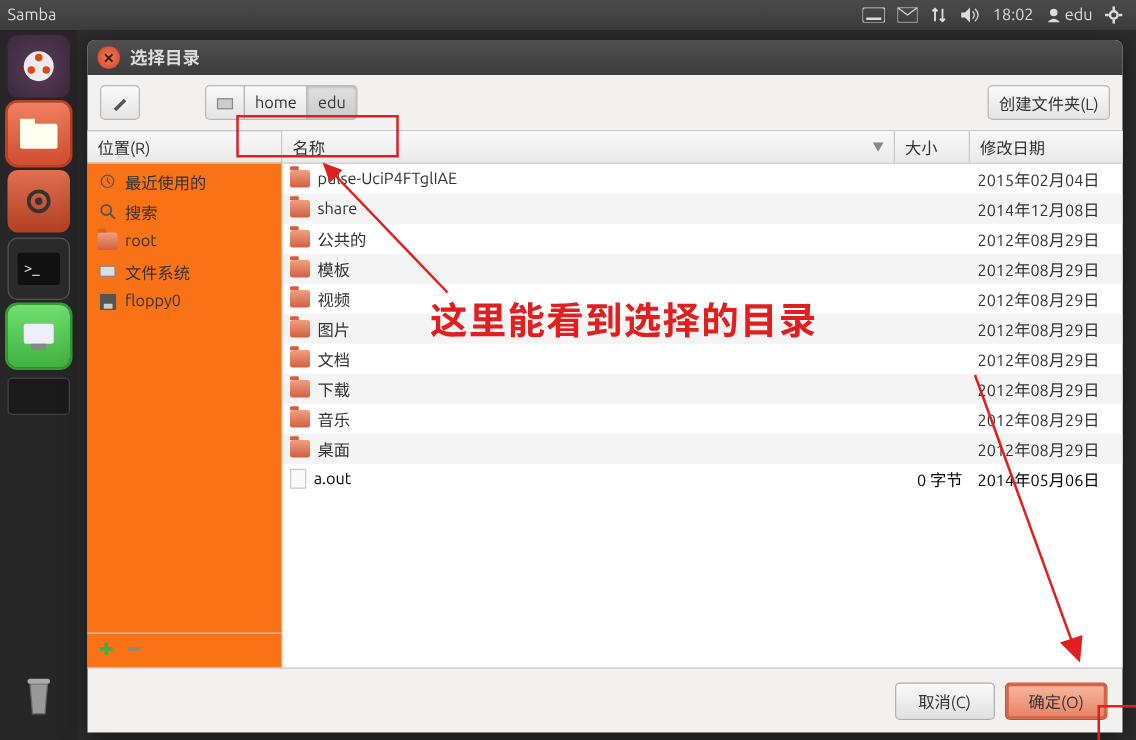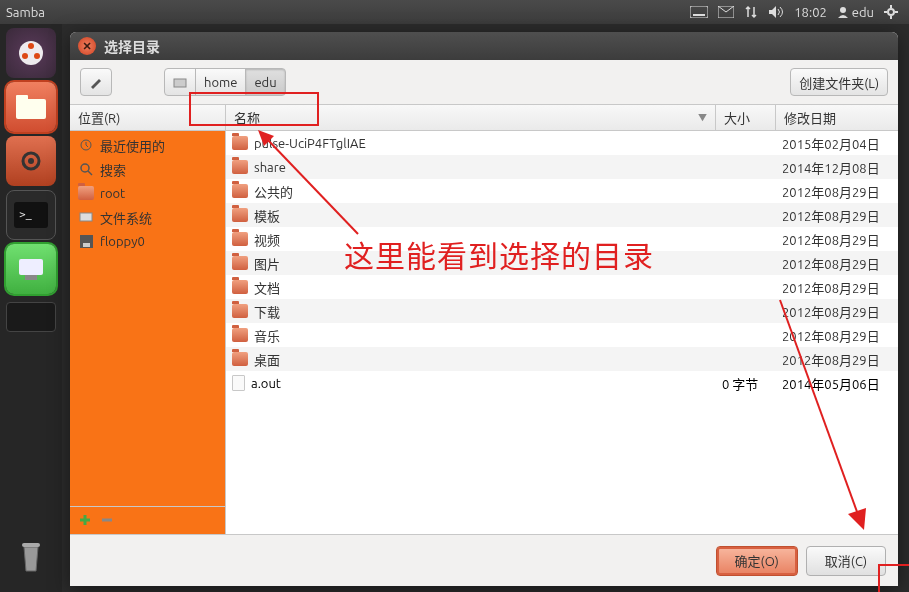--- a/index.html
+++ b/index.html
@@ -52,35 +52,35 @@
 .fl-header { height:26px; display:flex; border-bottom:1px solid #c8c8c8; background:linear-gradient(#f8f8f8,#eaeaea); font-size:13px; color:#333; }
 .fl-header .col { border-right:1px solid #c8c8c8; display:flex; align-items:center; padding:0 8px; justify-content:space-between;gap:38px; }
 .col-name { flex:1; }
 .col-size { width:60px; }
 .col-date { width:122px; border-right:none !important; }
 .fl-body { flex:1; overflow:auto; }
 .fl-row { height:24px; display:flex; align-items:center; font-size:13px; color:#333; }
 .fl-row:nth-child(even){ background:#f4f4f4; }
 .fl-row.dim { color:#000000; }
 .fl-row .c-name { flex:1; display:flex; align-items:center; padding:0 6px; gap:6px; }
-.fl-row .c-size { width:60px; padding:0 6px; }
+.fl-row .c-size { width:60px; padding:0 6px; text-align:right; }
 .fl-row .c-date { width:122px; padding:0 6px; }
 .folder-ico { width:16px; height:14px; background:linear-gradient(#f0a080,#d06040); border-radius:2px; position:relative; }
 .folder-ico::before { content:""; position:absolute; top:-3px; left:0; width:7px; height:3px; background:#d06040; border-radius:1px 1px 0 0; }
 .file-ico { width:13px; height:16px; background:#fafafa; border:1px solid #c8c8c8; border-radius:1px; }
 
 
 .dlg-footer { height:52px; border-top:1px solid #c8c8c8; display:flex; align-items:center; justify-content:flex-end; padding:0 12px; gap:8px; }
 .btn { height:30px; padding:0 18px; background:linear-gradient(#fafafa,#e0e0e0); border:1px solid #b0b0b0; border-radius:4px; font-size:13px; color:#333; display:inline-flex; align-items:center; }
 .btn.primary { background:linear-gradient(#f8b8a0,#e88060); border-color:#c05030; box-shadow:0 0 0 2px #d86040 inset; }
 
 
 .annot { position:absolute; pointer-events:none; }
 .red-box { border:2px solid #e02020; }
-.red-text { color:#e02020; font-size:30px; font-weight:400; letter-spacing:1px; white-space:nowrap; }
+.red-text { color:#e02020; font-size:30px; font-weight:700; letter-spacing:1px; white-space:nowrap; }
 svg.arrow line { stroke:#e02020; stroke-width:2; }
 svg.arrow polygon { fill:#e02020; }
 
 .sort-ind { font-size:9px; color:#888; }
 </style>
 </head>
 <body>
 
 <div class="top-panel">
   <span class="title">Samba</span>
@@ -346,22 +346,22 @@
               <span>a.out</span>
             </div>
             <div class="c-size">0 字节</div>
             <div class="c-date">2014年05月06日</div>
           </div>
         </div>
     </div>
   </div>
 
   <div class="dlg-footer">
+    <span class="btn">取消(C)</span>
     <span class="btn primary">确定(O)</span>
-    <span class="btn">取消(C)</span>
   </div>
 </div>
 
 <div class="annot red-box" style="left:189px; top:92px; width:130px; height:34px;"></div>
 <svg class="annot arrow" style="left:248px; top:124px;" width="120" height="120">
     <line x1="110" y1="110" x2="18" y2="14"></line>
     <polygon points="10,6 26,12 16,22"></polygon>
   </svg>
 <div class="annot red-text" style="left:344px; top:232px;">这里能看到选择的目录</div>
 <svg class="annot arrow" style="left:770px; top:290px;" width="120" height="250">

